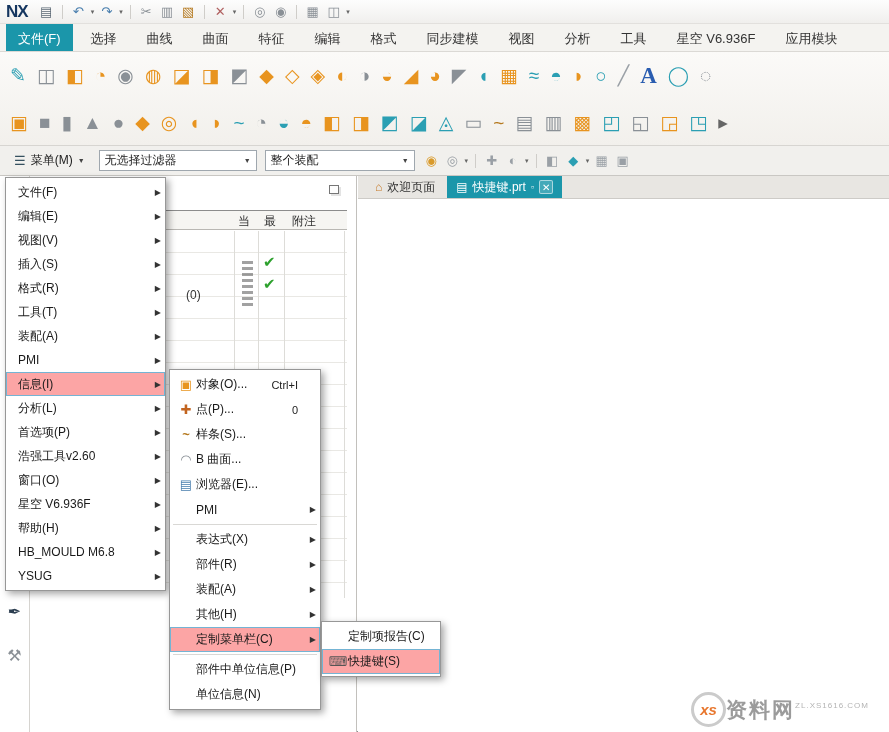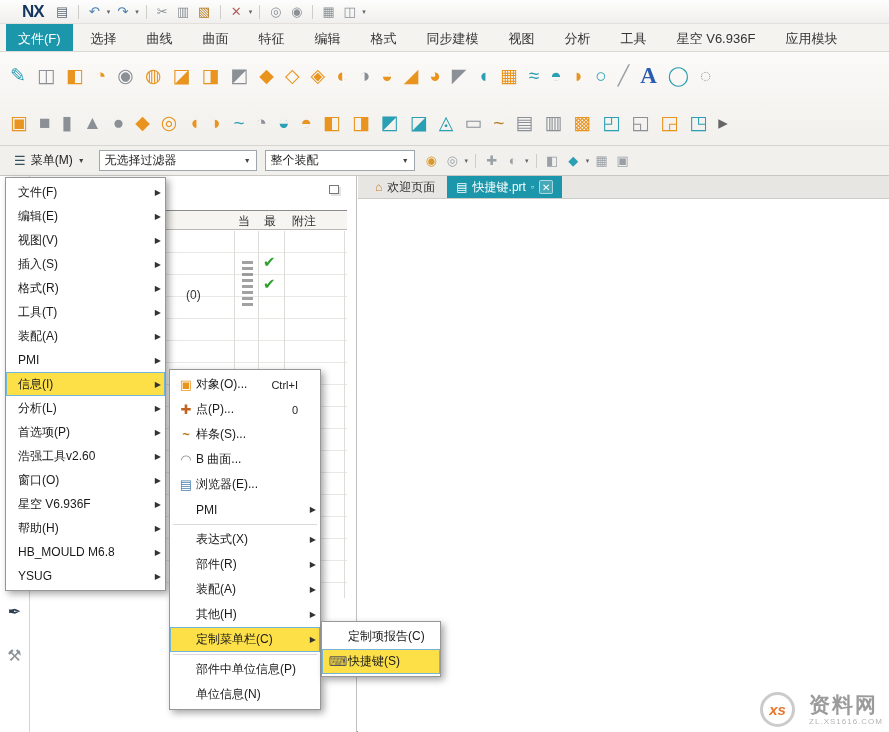--- a/index.html
+++ b/index.html
@@ -4,21 +4,21 @@
 <style>
   * { box-sizing: border-box; margin: 0; padding: 0; }
   html,body { width:889px; height:732px; overflow:hidden; }
   body { font-family:"Liberation Sans","DejaVu Sans",sans-serif; background:#fff; position:relative; }
   .window { position:absolute; inset:0; box-shadow: inset 0 0 0 1px #8f8f8f; overflow:hidden; }
 
   
   .titlebar { position:absolute; left:0; top:0; width:100%; height:24px;
     background:linear-gradient(#fdfdfd,#f0efed); border-bottom:1px solid #e2e0dd;
     display:flex; align-items:center; padding-left:6px; }
-  .nx-logo { font-weight:bold; font-size:17px; color:#14355f; letter-spacing:-1px; margin-right:10px;margin-left:16px; }
+  .nx-logo { font-weight:bold; font-size:17px; color:#14355f; letter-spacing:-1px; margin-right:10px; }
   .tb-icons { display:flex; align-items:center; gap:4px; }
   .tb-icon { font-size:13px; width:17px; text-align:center; line-height:1; cursor:default; }
   .tb-sep { width:1px; height:14px; background:#cfcdc9; margin:0 3px; }
   .tb-caret { font-size:7px; color:#666; }
 
   
   .ribbonbar { position:absolute; left:0; top:24px; width:100%; height:28px;
     background:#f4f3f0; border-bottom:1px solid #dbd9d5; display:flex; align-items:stretch; padding-left:6px; }
   .rtabs { display:flex; align-items:stretch; gap:6px; width:100%; }
   .rtab { padding:6px 12px 5px; font-size:13px; color:#333; white-space:nowrap; }
@@ -77,39 +77,39 @@
 
   
   .menu { position:absolute; background:#fff; border:1px solid #979797;
     box-shadow:3px 3px 7px rgba(0,0,0,.35); z-index:20; padding:2px 0; }
   .menu1 { left:5px;  top:177px; width:161px; }
   .menu2 { left:169px; top:369px; width:152px; }
   .menu3 { left:321px; top:621px; width:120px; }
   .mitem { display:flex; align-items:center; height:24px; font-size:12px; color:#1a1a1a;
     padding:0 4px 0 6px; white-space:nowrap; }
   .menu2 .mitem, .menu3 .mitem { height:25px; }
-  .mitem.hl { background:#fde047; box-shadow:inset 0 0 0 1px #74b4d4; }
+  .mitem.hl { background:#fca5a5; box-shadow:inset 0 0 0 1px #74b4d4; }
   .micon { width:20px; flex:none; text-align:center; font-size:13px; font-weight:bold; }
   .menu1 .mlabel { padding-left:6px; }
   .mlabel { flex:1; }
   .mright { font-size:11px; color:#222; margin-right:8px; }
   .marrow { width:10px; flex:none; font-size:8px; color:#333; text-align:right; }
   .msep { height:1px; background:#d9d8d5; margin:2px 3px; }
 
   
   .tooltip { position:absolute; left:440px; top:669px; width:317px; min-height:50px; z-index:40;
     background:#f1f0ee; border:1px solid #8f8f8f; box-shadow:2px 2px 5px rgba(0,0,0,.25);
     font-size:12px; color:#222; line-height:1.6; padding:6px 9px; }
 
   
-  .watermark { position:absolute; right:6px; bottom:5px; display:flex; align-items:center; gap:14px; z-index:10; }
+  .watermark { position:absolute; right:20px; bottom:5px; display:flex; align-items:center; gap:0; z-index:10;text-align:right; }
   .wm-circle { width:35px; height:35px; border:3px solid #cbcbcb; border-radius:50%;
     display:flex; align-items:center; justify-content:center;
     color:#e8772e; font-style:italic; font-weight:bold; font-size:15px; }
-  .wm-col { display:flex; flex-direction:column; line-height:1; }
+  .wm-col { display:flex; flex-direction:row; line-height:1; }
   .wm-text { font-size:21px; font-weight:bold; color:#9b9b9b; letter-spacing:2px; }
   .wm-sub { font-size:8px; color:#b4b4b4; letter-spacing:1px; margin-top:3px; }
 </style>
 </head>
 <body>
 
 <div class="window">
 
   <div class="titlebar">
     <span class="nx-logo">NX</span>

